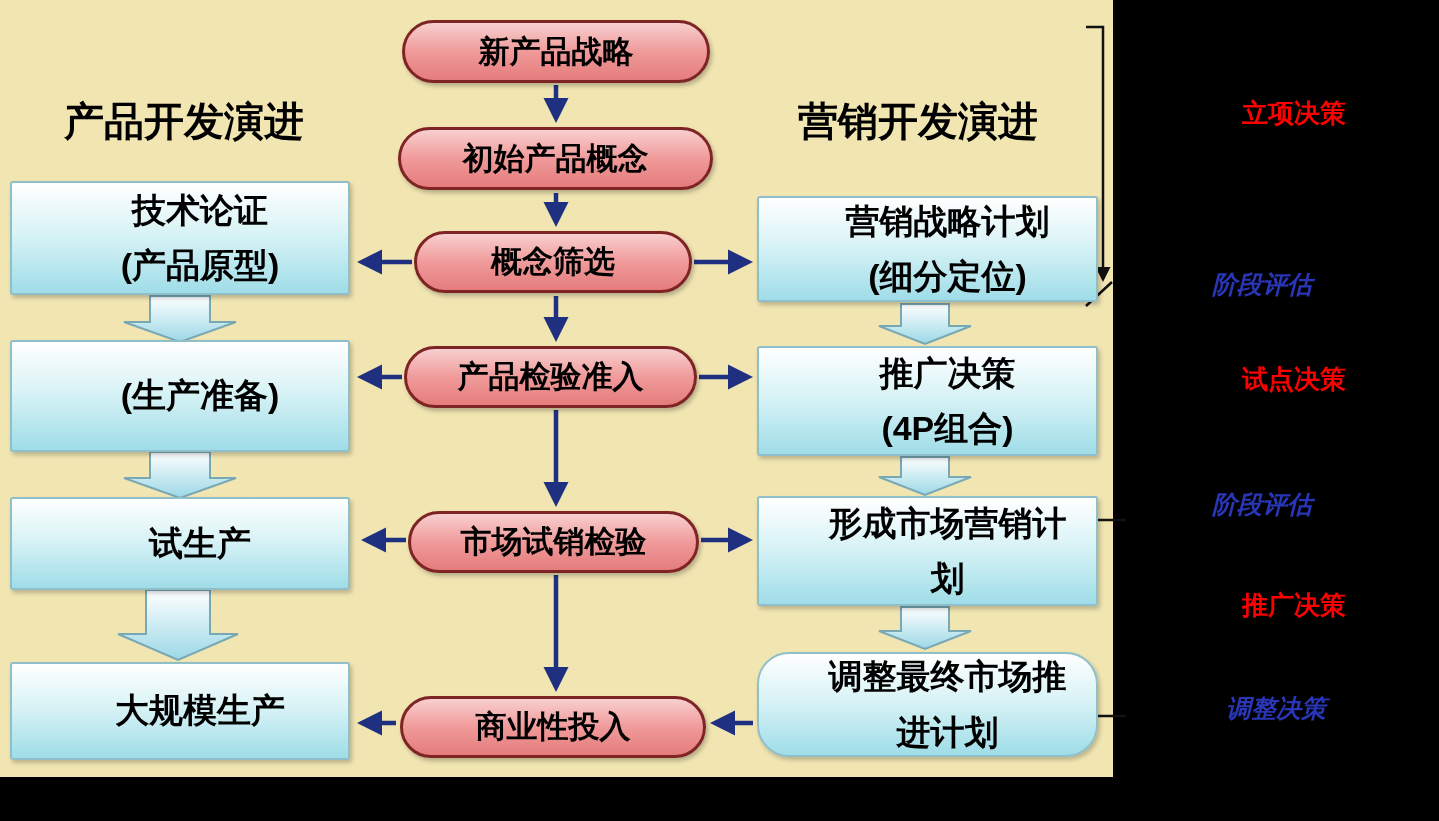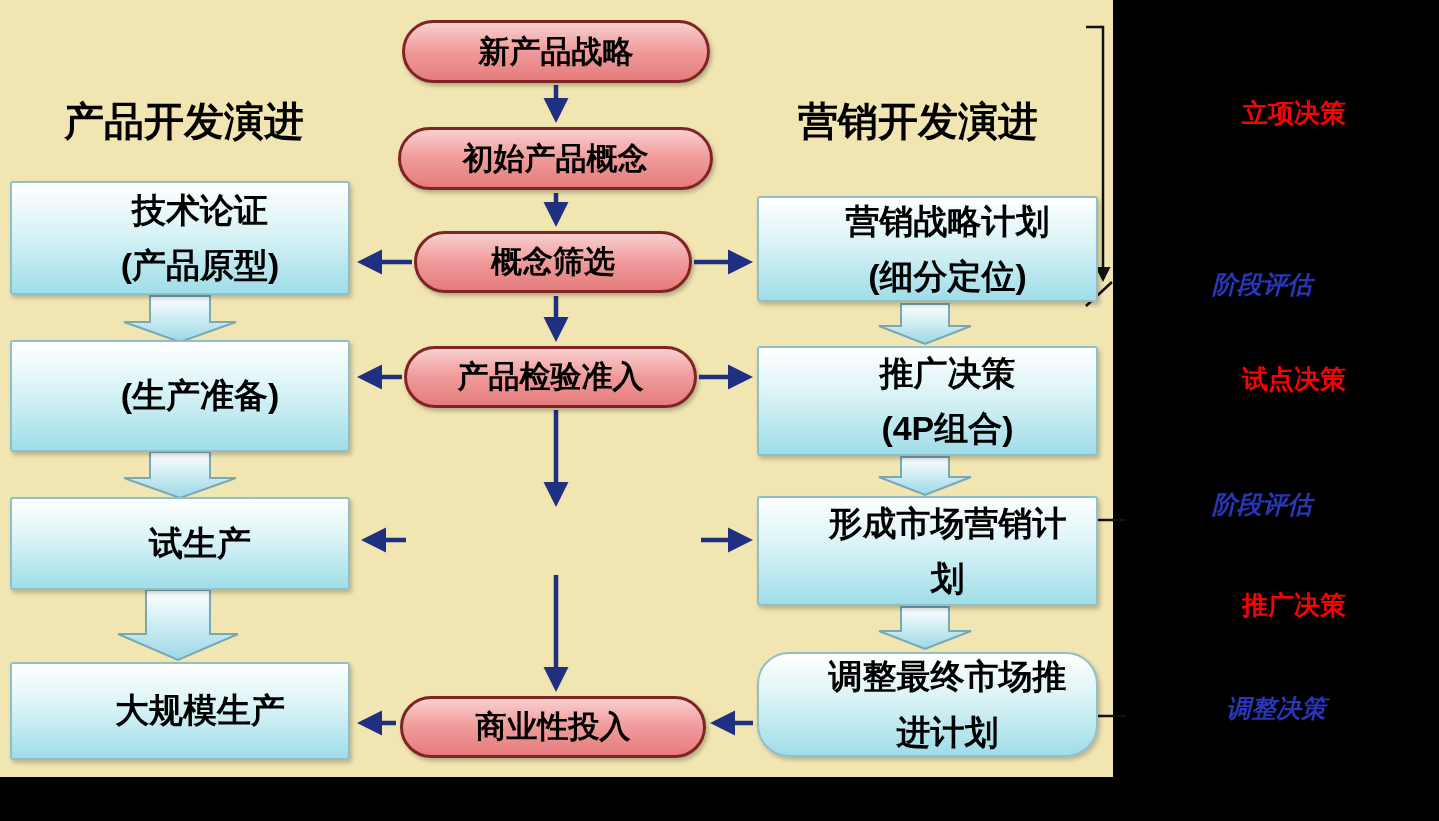--- a/index.html
+++ b/index.html
@@ -95,20 +95,21 @@
     </g>
   </svg>
 
   <div class="hdr" style="left:64px; top:94px;">产品开发演进</div>
   <div class="hdr" style="left:798px; top:94px;">营销开发演进</div>
 
   <div class="center-node" style="left:402px; top:20px;  width:308px; height:63px;">新产品战略</div>
   <div class="center-node" style="left:398px; top:127px; width:315px; height:63px;">初始产品概念</div>
   <div class="center-node" style="left:414px; top:231px; width:278px; height:62px;">概念筛选</div>
   <div class="center-node" style="left:404px; top:346px; width:293px; height:62px;">产品检验准入</div>
+  <div class="center-node" style="left:408px; top:511px; width:291px; height:62px;">市场试销检验</div>
   <div class="center-node" style="left:400px; top:696px; width:306px; height:62px;">商业性投入</div>
 
   <div class="side-node" style="left:10px; top:181px; width:340px; height:114px;">
     <div>技术论证</div>
     <div>(产品原型)</div>
   </div>
   <div class="side-node" style="left:10px; top:340px; width:340px; height:112px;">
     <div>(生产准备)</div>
   </div>
   <div class="side-node" style="left:10px; top:497px; width:340px; height:93px;">

